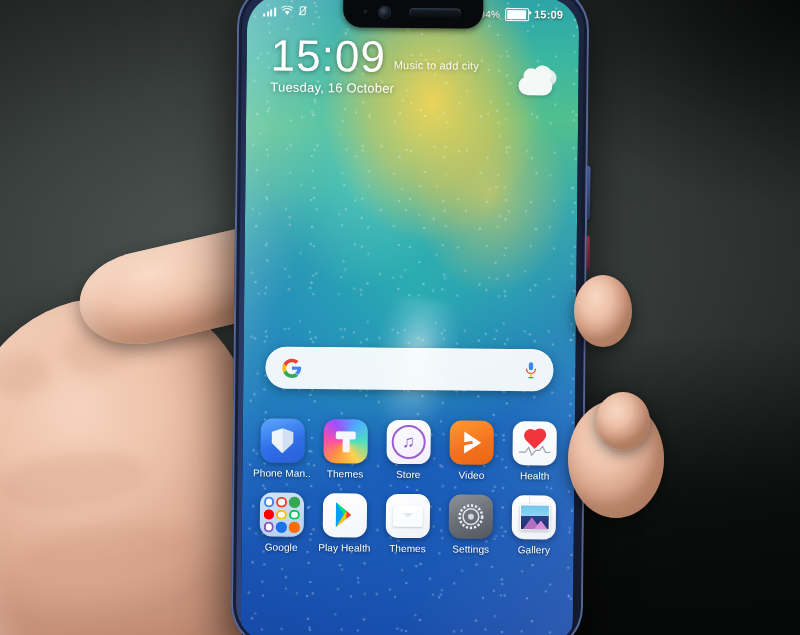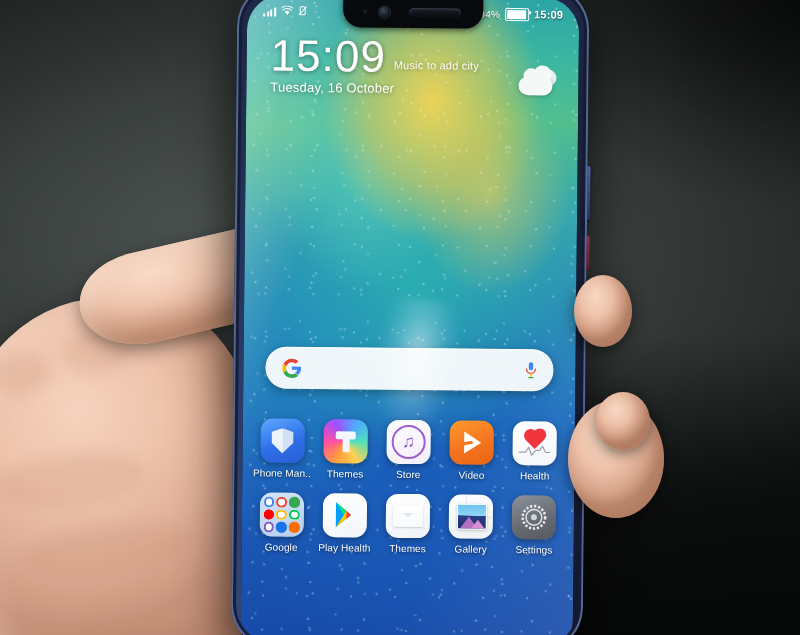--- a/index.html
+++ b/index.html
@@ -391,45 +391,45 @@
           </div>
 
           <div class="app">
             <div class="icon ic-email">
               <div class="env"></div>
             </div>
             <div class="applabel">Themes</div>
           </div>
 
           <div class="app">
+            <div class="icon ic-settings">
+              <svg class="gear" viewBox="0 0 40 40" aria-hidden="true">
+                <g fill="#e8ebf0">
+                  <circle cx="20" cy="20" r="15" fill="none" stroke="#e8ebf0" stroke-width="3.4" stroke-dasharray="3 2.4"></circle>
+                  <circle cx="20" cy="20" r="10.5" fill="none" stroke="#dfe3ea" stroke-width="2"></circle>
+                  <circle cx="20" cy="20" r="4" fill="#cfd4dd"></circle>
+                </g>
+              </svg>
+            </div>
+            <div class="applabel">Settings</div>
+          </div>
+
+          <div class="app">
             <div class="icon ic-gallery">
               <div class="photo-edge"></div>
               <div class="photo">
                 <div class="photo-in">
                   <div class="mtn"></div>
                   <div class="mtn2"></div>
                 </div>
               </div>
             </div>
             <div class="applabel">Gallery</div>
           </div>
 
-          <div class="app">
-            <div class="icon ic-settings">
-              <svg class="gear" viewBox="0 0 40 40" aria-hidden="true">
-                <g fill="#e8ebf0">
-                  <circle cx="20" cy="20" r="15" fill="none" stroke="#e8ebf0" stroke-width="3.4" stroke-dasharray="3 2.4"></circle>
-                  <circle cx="20" cy="20" r="10.5" fill="none" stroke="#dfe3ea" stroke-width="2"></circle>
-                  <circle cx="20" cy="20" r="4" fill="#cfd4dd"></circle>
-                </g>
-              </svg>
-            </div>
-            <div class="applabel">Settings</div>
-          </div>
-
         </div>
       </div>
 
       <div class="screen-glass"></div>
     </div>
 
     <div class="phone-edge"></div>
   </div>
 
   <div class="finger-r finger-r1"></div>

